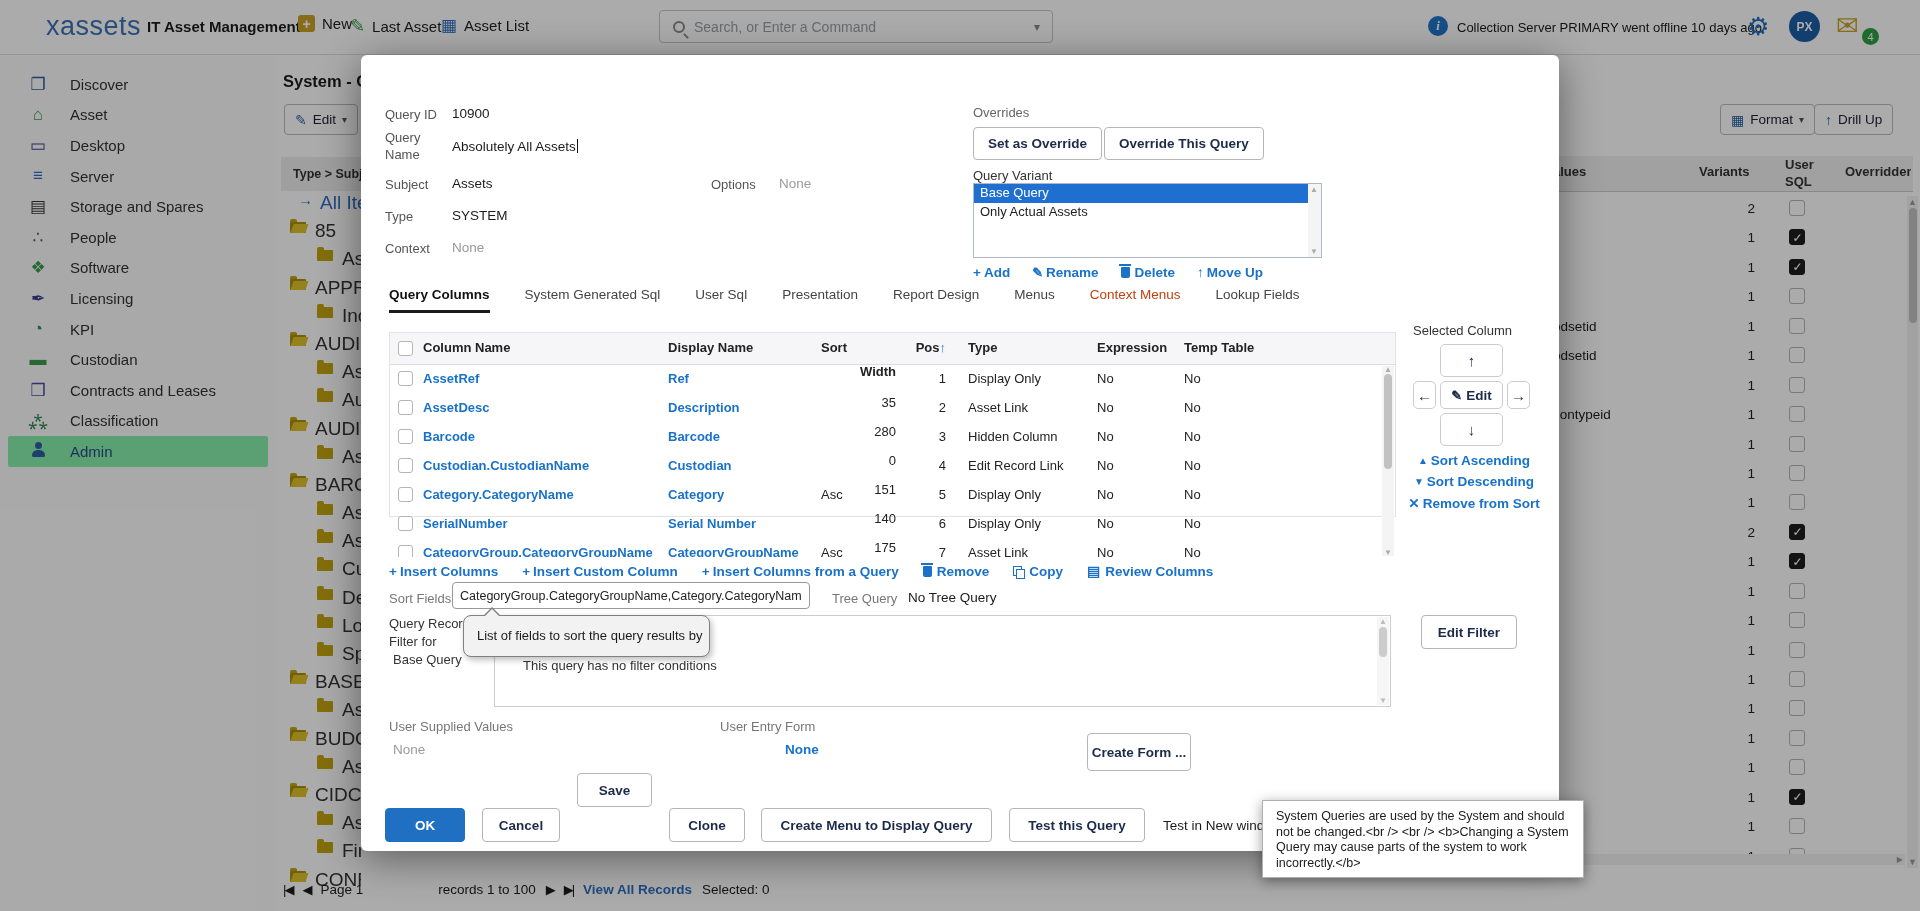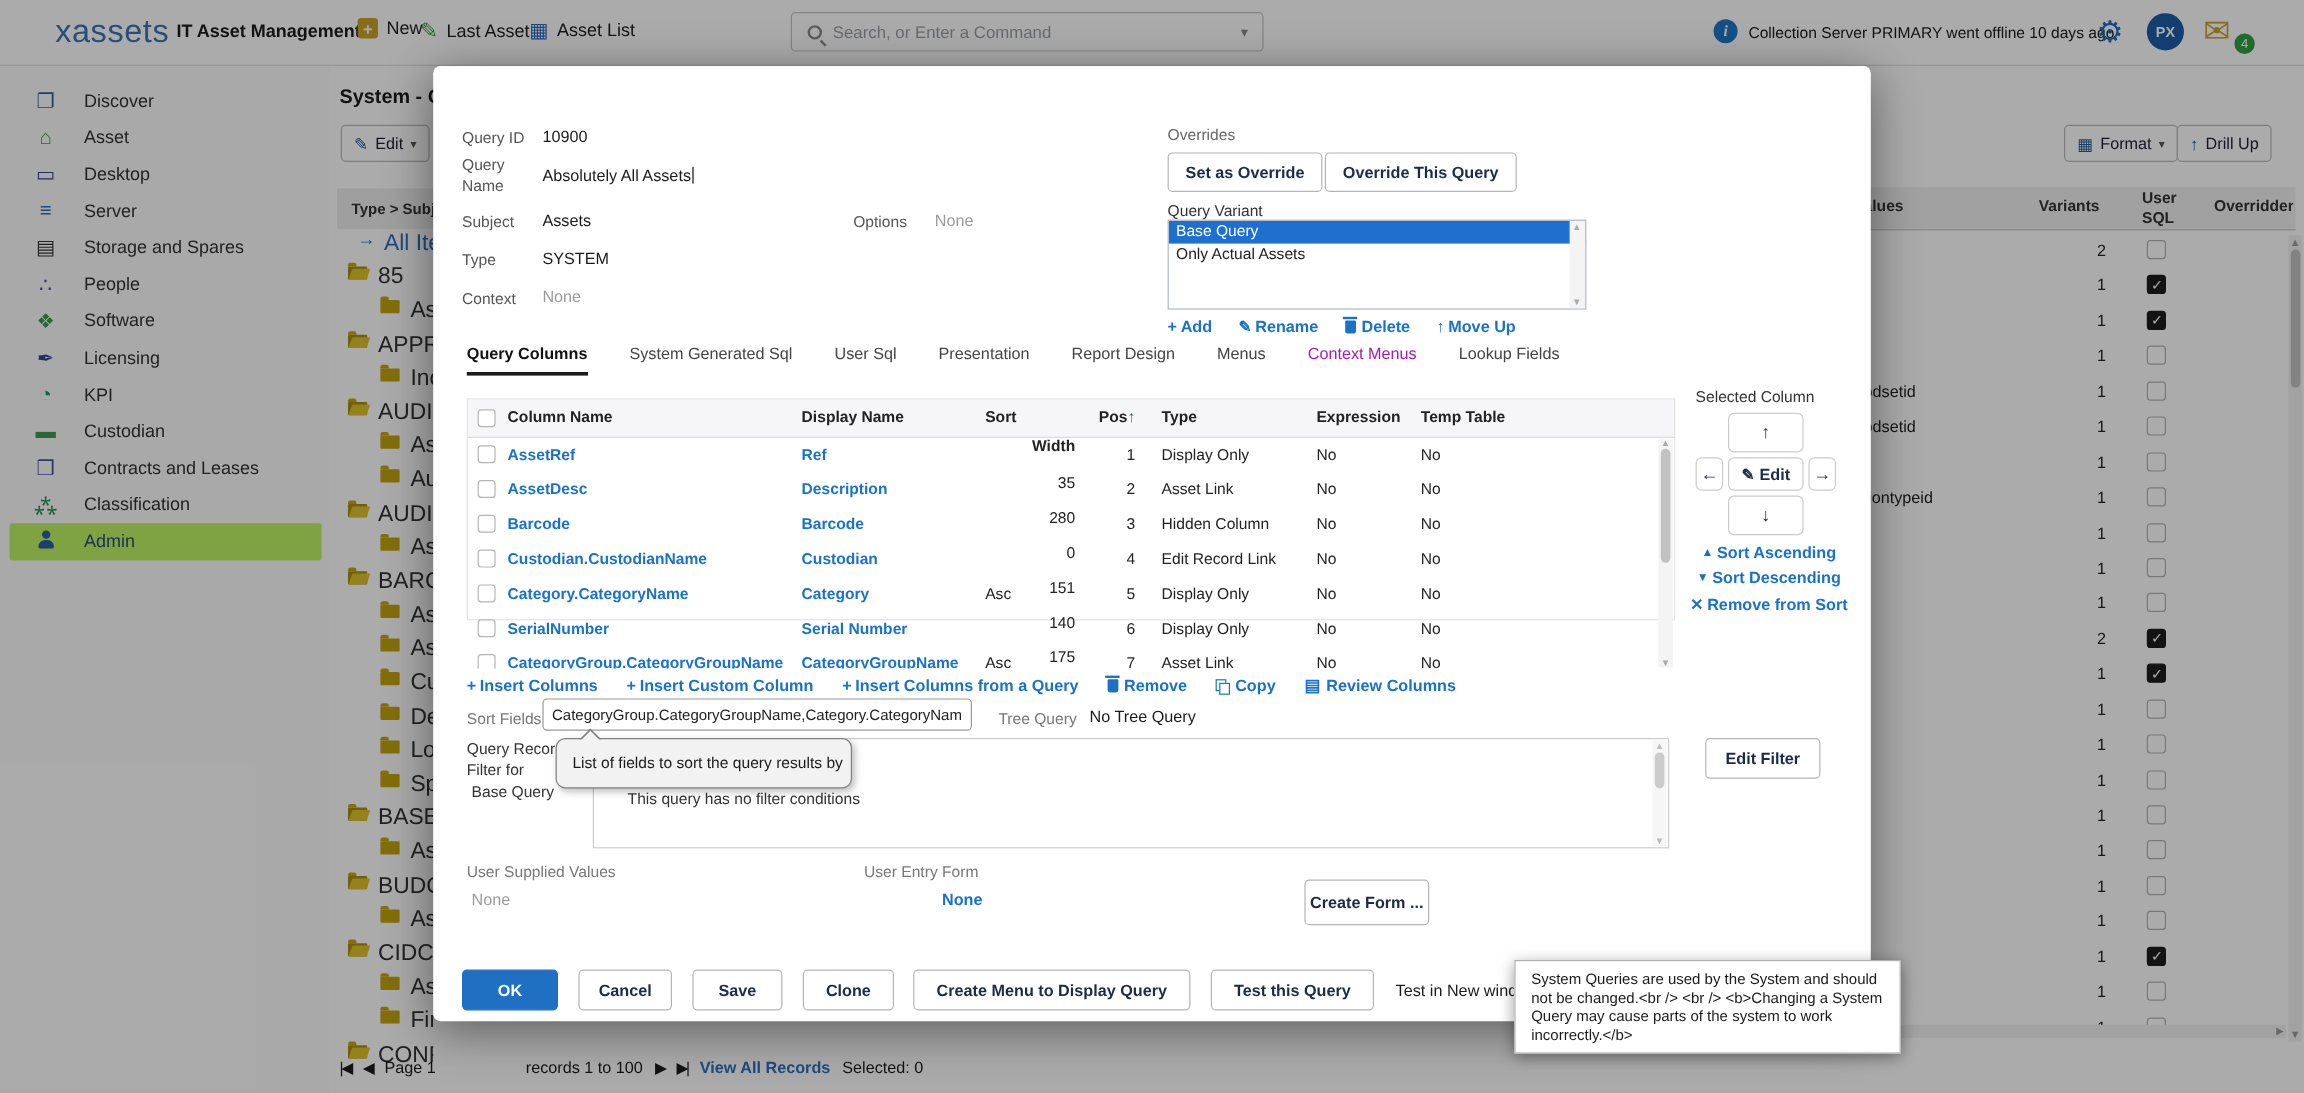--- a/index.html
+++ b/index.html
@@ -28,21 +28,21 @@
   .gear { position:absolute; left:1747px; top:12px; font-size:25px; color:#1f6fc0; cursor:pointer; }
   .avatar { position:absolute; left:1789px; top:11px; width:31px; height:31px; border-radius:50%; background:#1b5fa8; color:#fff; font-size:12px; font-weight:bold; display:flex; align-items:center; justify-content:center; }
   .mail { position:absolute; left:1836px; top:10px; font-size:27px; color:#c9a227; }
   .mail-badge { position:absolute; left:1862px; top:28px; width:17px; height:17px; border-radius:50%; background:#2f9e44; color:#fff; font-size:11px; display:flex; align-items:center; justify-content:center; }
 
   
   #sidebar { position:absolute; left:0; top:56px; width:276px; height:855px; background:#fdfdfd; z-index:1; }
   .side-item { position:relative; height:30.6px; display:flex; align-items:center; cursor:pointer; }
   .side-item .sicon { position:absolute; left:26px; width:24px; text-align:center; font-size:17px; }
   .side-item .slabel { position:absolute; left:70px; font-size:15px; color:#333; }
-  .side-item.active { background:#bef264; border-radius:2px; margin:0 8px; }
+  .side-item.active { background:#86efac; border-radius:2px; margin:0 8px; }
   .side-item.active .slabel { color:#2b4a8b; left:62px; }
   .side-item.active .sicon { left:18px; }
   .person { width:14px; height:14px; position:relative; display:inline-block; }
   .person::before { content:""; position:absolute; left:4px; top:0; width:7px; height:7px; border-radius:50%; background:#2e5fa3; }
   .person::after { content:""; position:absolute; left:1px; top:8px; width:13px; height:7px; border-radius:7px 7px 2px 2px; background:#2e5fa3; }
 
   
   #bg-main { position:absolute; left:277px; top:56px; width:1643px; height:855px; background:#fff; z-index:1; }
   .pg-title { position:absolute; left:6px; top:16px; font-size:16.5px; font-weight:bold; color:#1b1b1b; width:86px; overflow:hidden; white-space:nowrap; }
   .tool-btn { position:absolute; height:31px; border:1px solid #bbb; border-radius:4px; background:#fff; display:flex; align-items:center; gap:6px; padding:0 10px; font-size:13.5px; color:#223; cursor:pointer; }
@@ -101,21 +101,21 @@
   #variant-links { position:absolute; left:612px; top:210px; display:flex; gap:22px; }
   .trash { display:inline-block; width:9px; height:11px; background:#1a72c8; border-radius:1px 1px 2px 2px; position:relative; margin-right:2px; }
   .trash::before { content:""; position:absolute; top:-3px; left:-1.5px; width:12px; height:2px; background:#1a72c8; }
   .copy-ic { display:inline-block; width:10px; height:11px; position:relative; margin-right:3px; }
   .copy-ic::before { content:""; position:absolute; left:0; top:0; width:7px; height:8px; border:1.5px solid #1a72c8; background:#fff; }
   .copy-ic::after { content:""; position:absolute; left:3px; top:3px; width:7px; height:8px; border:1.5px solid #1a72c8; background:#fff; }
   
   #tabs { position:absolute; left:28px; top:232px; display:flex; gap:35px; font-size:13.5px; }
   .tab { color:#444; padding-bottom:8px; cursor:pointer; }
   .tab.active { color:#111; font-weight:bold; border-bottom:3px solid #1b1b1b; }
-  .tab.disabled { color:#a21caf; }
+  .tab.disabled { color:#c2410c; }
   
   #qtable { position:absolute; left:28px; top:277px; width:1007px; height:185px; border:1px solid #e3e3e3; }
   #qtable-head { position:absolute; left:0; top:0; width:100%; height:32px; background:#f6f6f8; border-bottom:1px solid #dcdcdc; font-size:13px; font-weight:bold; color:#333; }
   #qtable-body { position:absolute; left:0; top:32px; width:100%; height:192px; overflow:hidden; }
   .qrow { position:relative; height:29px; }
   .qcell { position:absolute; top:7px; font-size:13px; color:#222; white-space:nowrap; }
   .qrow .qcell { top:6px; }
   .qlink { color:#1a72c8; font-weight:bold; }
   .c-cb { left:8px; top:8px !important; } .qrow .c-cb { top:6px !important; }
   .c-cb .cb { width:15px; height:15px; }
@@ -855,21 +855,21 @@
     <button class="btn" style="left:1060px; top:560px; width:96px;">Edit Filter</button>
 
     <span class="sec-label" style="left:28px; top:664px;">User Supplied Values</span>
     <span class="fvalue muted" style="left:32px; top:687px;">None</span>
     <span class="sec-label" style="left:359px; top:664px;">User Entry Form</span>
     <span class="fvalue" style="left:424px; top:687px; color:#1a72c8; font-weight:bold; cursor:pointer;">None</span>
     <button class="btn" style="left:726px; top:678px; width:104px; height:38px;">Create Form ...</button>
 
     <button class="btn primary" style="left:24px; top:753px; width:80px;">OK</button>
     <button class="btn" style="left:121px; top:753px; width:78px;">Cancel</button>
-    <button class="btn" style="left:216px; top:753px; width:75px;">Save</button>
+    <button class="btn" style="left:216px; top:718px; width:75px;">Save</button>
     <button class="btn" style="left:308px; top:753px; width:76px;">Clone</button>
     <button class="btn" style="left:400px; top:753px; width:231px;">Create Menu to Display Query</button>
     <button class="btn" style="left:648px; top:753px; width:136px;">Test this Query</button>
     <span class="fvalue nowrap" style="left:802px; top:763px; width:99px; overflow:hidden; display:inline-block;">Test in New window</span>
   </div>
 
   <div id="tip2">
     <span class="tiptext">System Queries are used by the System and should not be changed.&lt;br /&gt; &lt;br /&gt; &lt;b&gt;Changing a System Query may cause parts of the system to work incorrectly.&lt;/b&gt;</span>
   </div>
 

